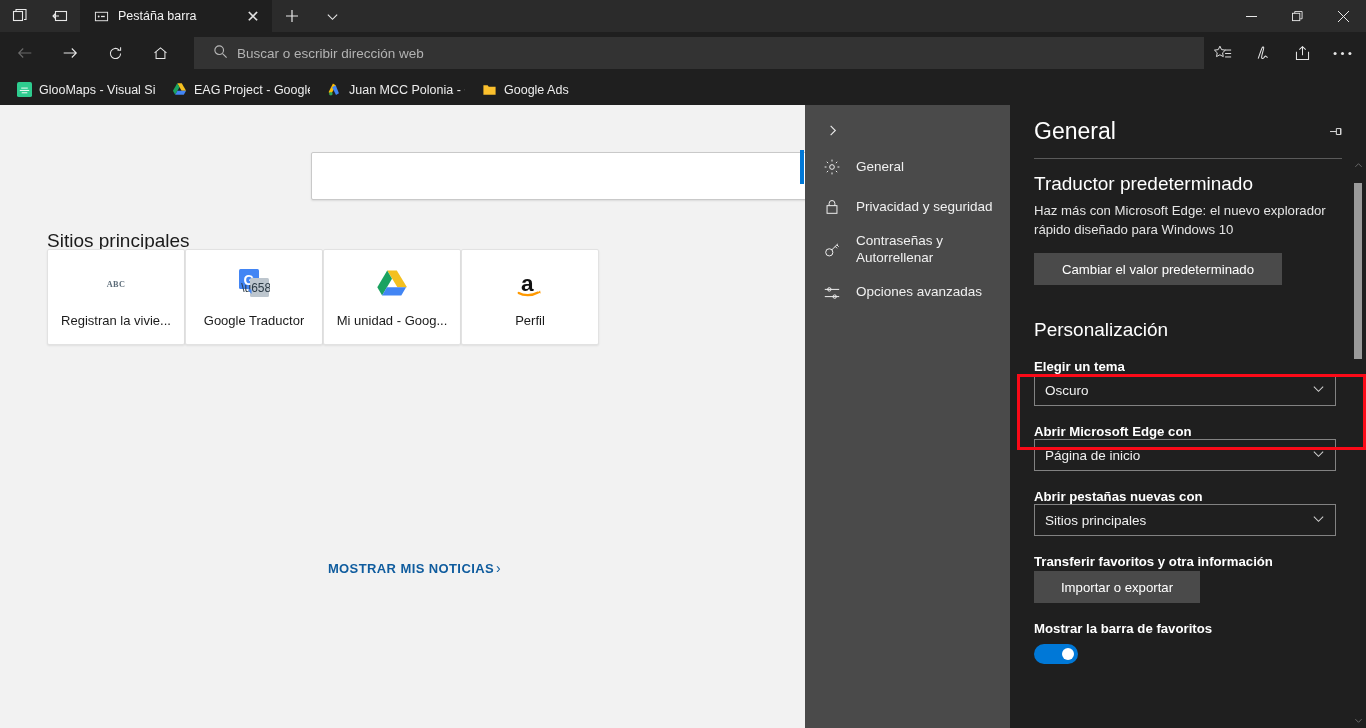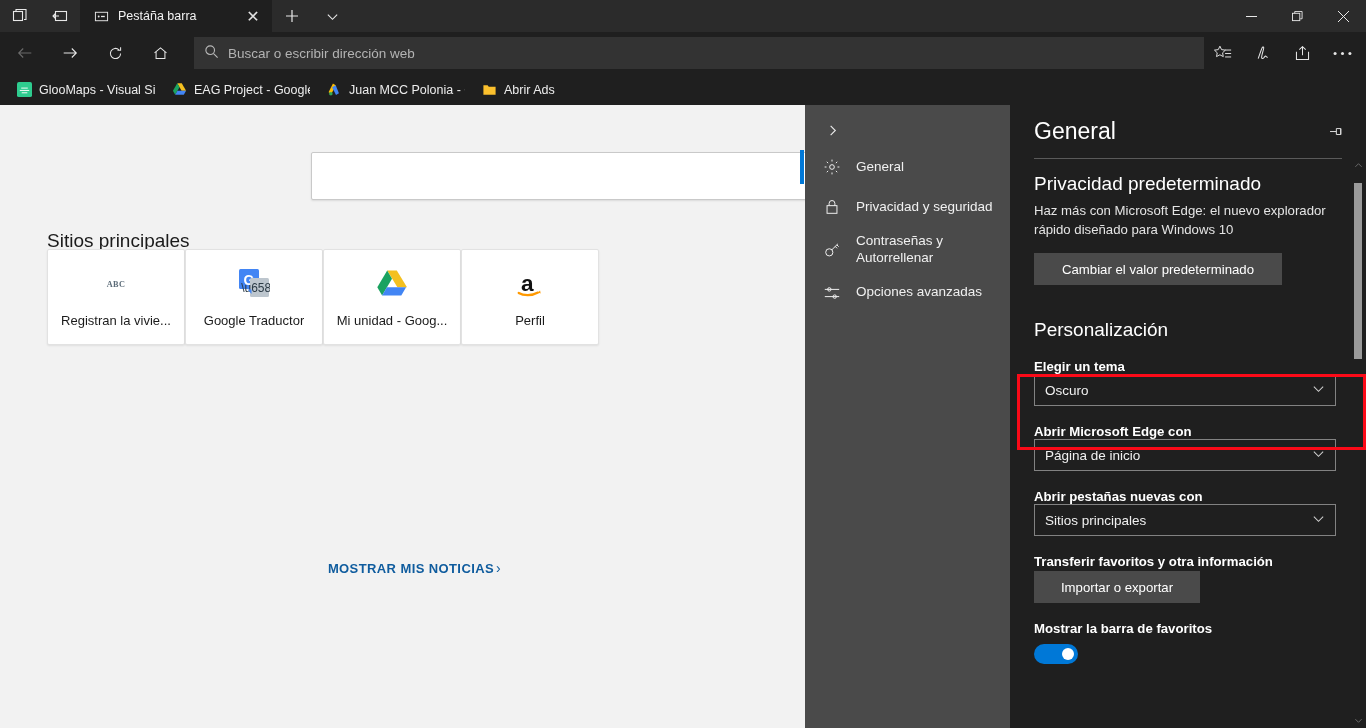--- a/index.html
+++ b/index.html
@@ -69,21 +69,21 @@
     width: 40px; height: 40px; margin-left: 5px;
     display: flex; align-items: center; justify-content: center;
     color: #e6e6e6;
   }
   .navbtn.disabled { color: #6a6a6a; }
   .addressbar {
     margin-left: 14px;
     width: 1010px; height: 32px;
     background: #333333;
     display: flex; align-items: center;
-    padding: 0 10px;
+    padding: 0 19px;
     gap: 9px;
   }
   .addr-input {
     flex: 1 1 auto;
     background: transparent; border: 0; outline: none;
     font-family: "Liberation Sans", sans-serif;
     font-size: 13.5px; color: #d8d8d8;
   }
   .addr-input::placeholder { color: #b3b3b3; }
   .toolbar-right {
@@ -445,21 +445,21 @@
       </svg>
     </span>
     <span class="fav-label">Juan MCC Polonia - G</span>
   </div>
   <div class="fav">
     <span class="fav-icon">
       <svg width="15" height="15" viewBox="0 0 16 16">
         <path d="M1.5 3.5h4.5l1.2 1.6h7.3v8.4H1.5z" fill="#fbc02d"></path>
       </svg>
     </span>
-    <span class="fav-label">Abrir Ads</span>
+    <span class="fav-label">Google Ads</span>
   </div>
 </div>
 
 <div class="page">
 
   <div class="searchwrap">
     <div class="searchbox">
       <input type="text" value="" placeholder="" style="">
     </div>
   </div>
@@ -582,21 +582,21 @@
         <svg width="17" height="17" viewBox="0 0 20 20" fill="none" stroke="currentColor" stroke-width="1.1">
           <path d="M11 4.2h5.2v7H11z"></path>
             <path d="M11 7.7H3.6"></path>
             <path d="M16.2 4.2v7"></path>
         </svg>
       </div>
     </div>
     <div class="sp-divider"></div>
 
     <div class="sp-body">
-      <div class="sp-h2">Privacidad predeterminado</div>
+      <div class="sp-h2">Traductor predeterminado</div>
       <div class="sp-p">Haz más con Microsoft Edge: el nuevo explorador rápido diseñado para Windows 10</div>
       <button class="sp-btn">Cambiar el valor predeterminado</button>
 
       <div class="sp-h2 section">Personalización</div>
 
       <div class="sp-label">Elegir un tema</div>
       <div class="sp-select">
         <span>Oscuro</span>
         <span class="chev">
           <svg width="13" height="13" viewBox="0 0 14 14" fill="none" stroke="currentColor" stroke-width="1.1">

